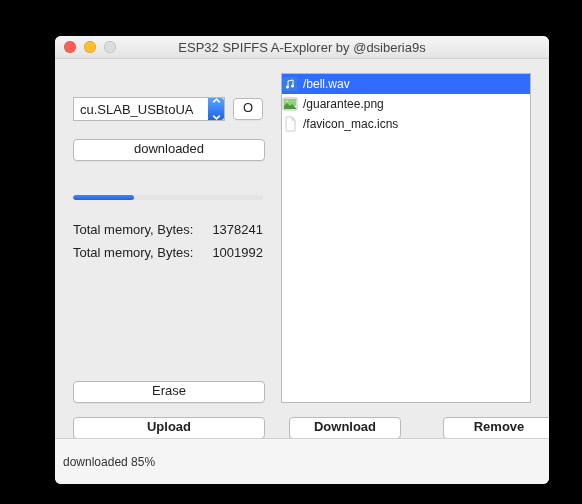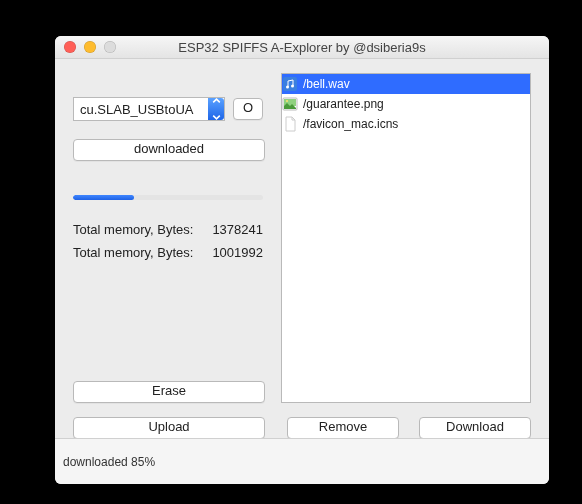--- a/index.html
+++ b/index.html
@@ -80,21 +80,21 @@
     border-radius:0;overflow:auto;
   }
   .file-row{
     height:20px;display:flex;align-items:center;gap:5px;
     padding:0 0;font-size:12px;
   }
   .file-row.selected{background:var(--select-blue);color:#fff}
   .file-icon{width:16px;height:16px;flex:0 0 16px;display:flex;align-items:center;justify-content:center}
   .file-icon svg{width:16px;height:16px}
   .bottom-row{
-    display:flex;gap:4px;margin-top:14px;
+    display:flex;gap:24px;margin-top:14px;font-weight:bold;
   }
   .bottom-row .btn{flex:0 0 auto}
   .btn.upload{width:190px}
   .btn.remove{width:110px;margin-left:18px}
   .btn.download{width:110px;margin-left:auto}
   .statusbar{
     position:absolute;left:0;right:0;bottom:0;height:21px;
     background:var(--statusbar);border-top:1px solid var(--border-light);
     font-size:12px;padding:12px 8px;display:flex;align-items:center;color:#333;
   }
@@ -187,21 +187,21 @@
                 </svg>
               </span>
               <span>/favicon_mac.icns</span>
             </div>
           </div>
       </div>
     </div>
 
     <div class="bottom-row">
       <div class="btn upload">Upload</div>
+      <div class="btn download">Download</div>
       <div class="btn remove">Remove</div>
-      <div class="btn download">Download</div>
     </div>
   </div>
 
   <div class="statusbar">
     <span>downloaded 85%</span>
   </div>
 </div>
 
 </body></html>

